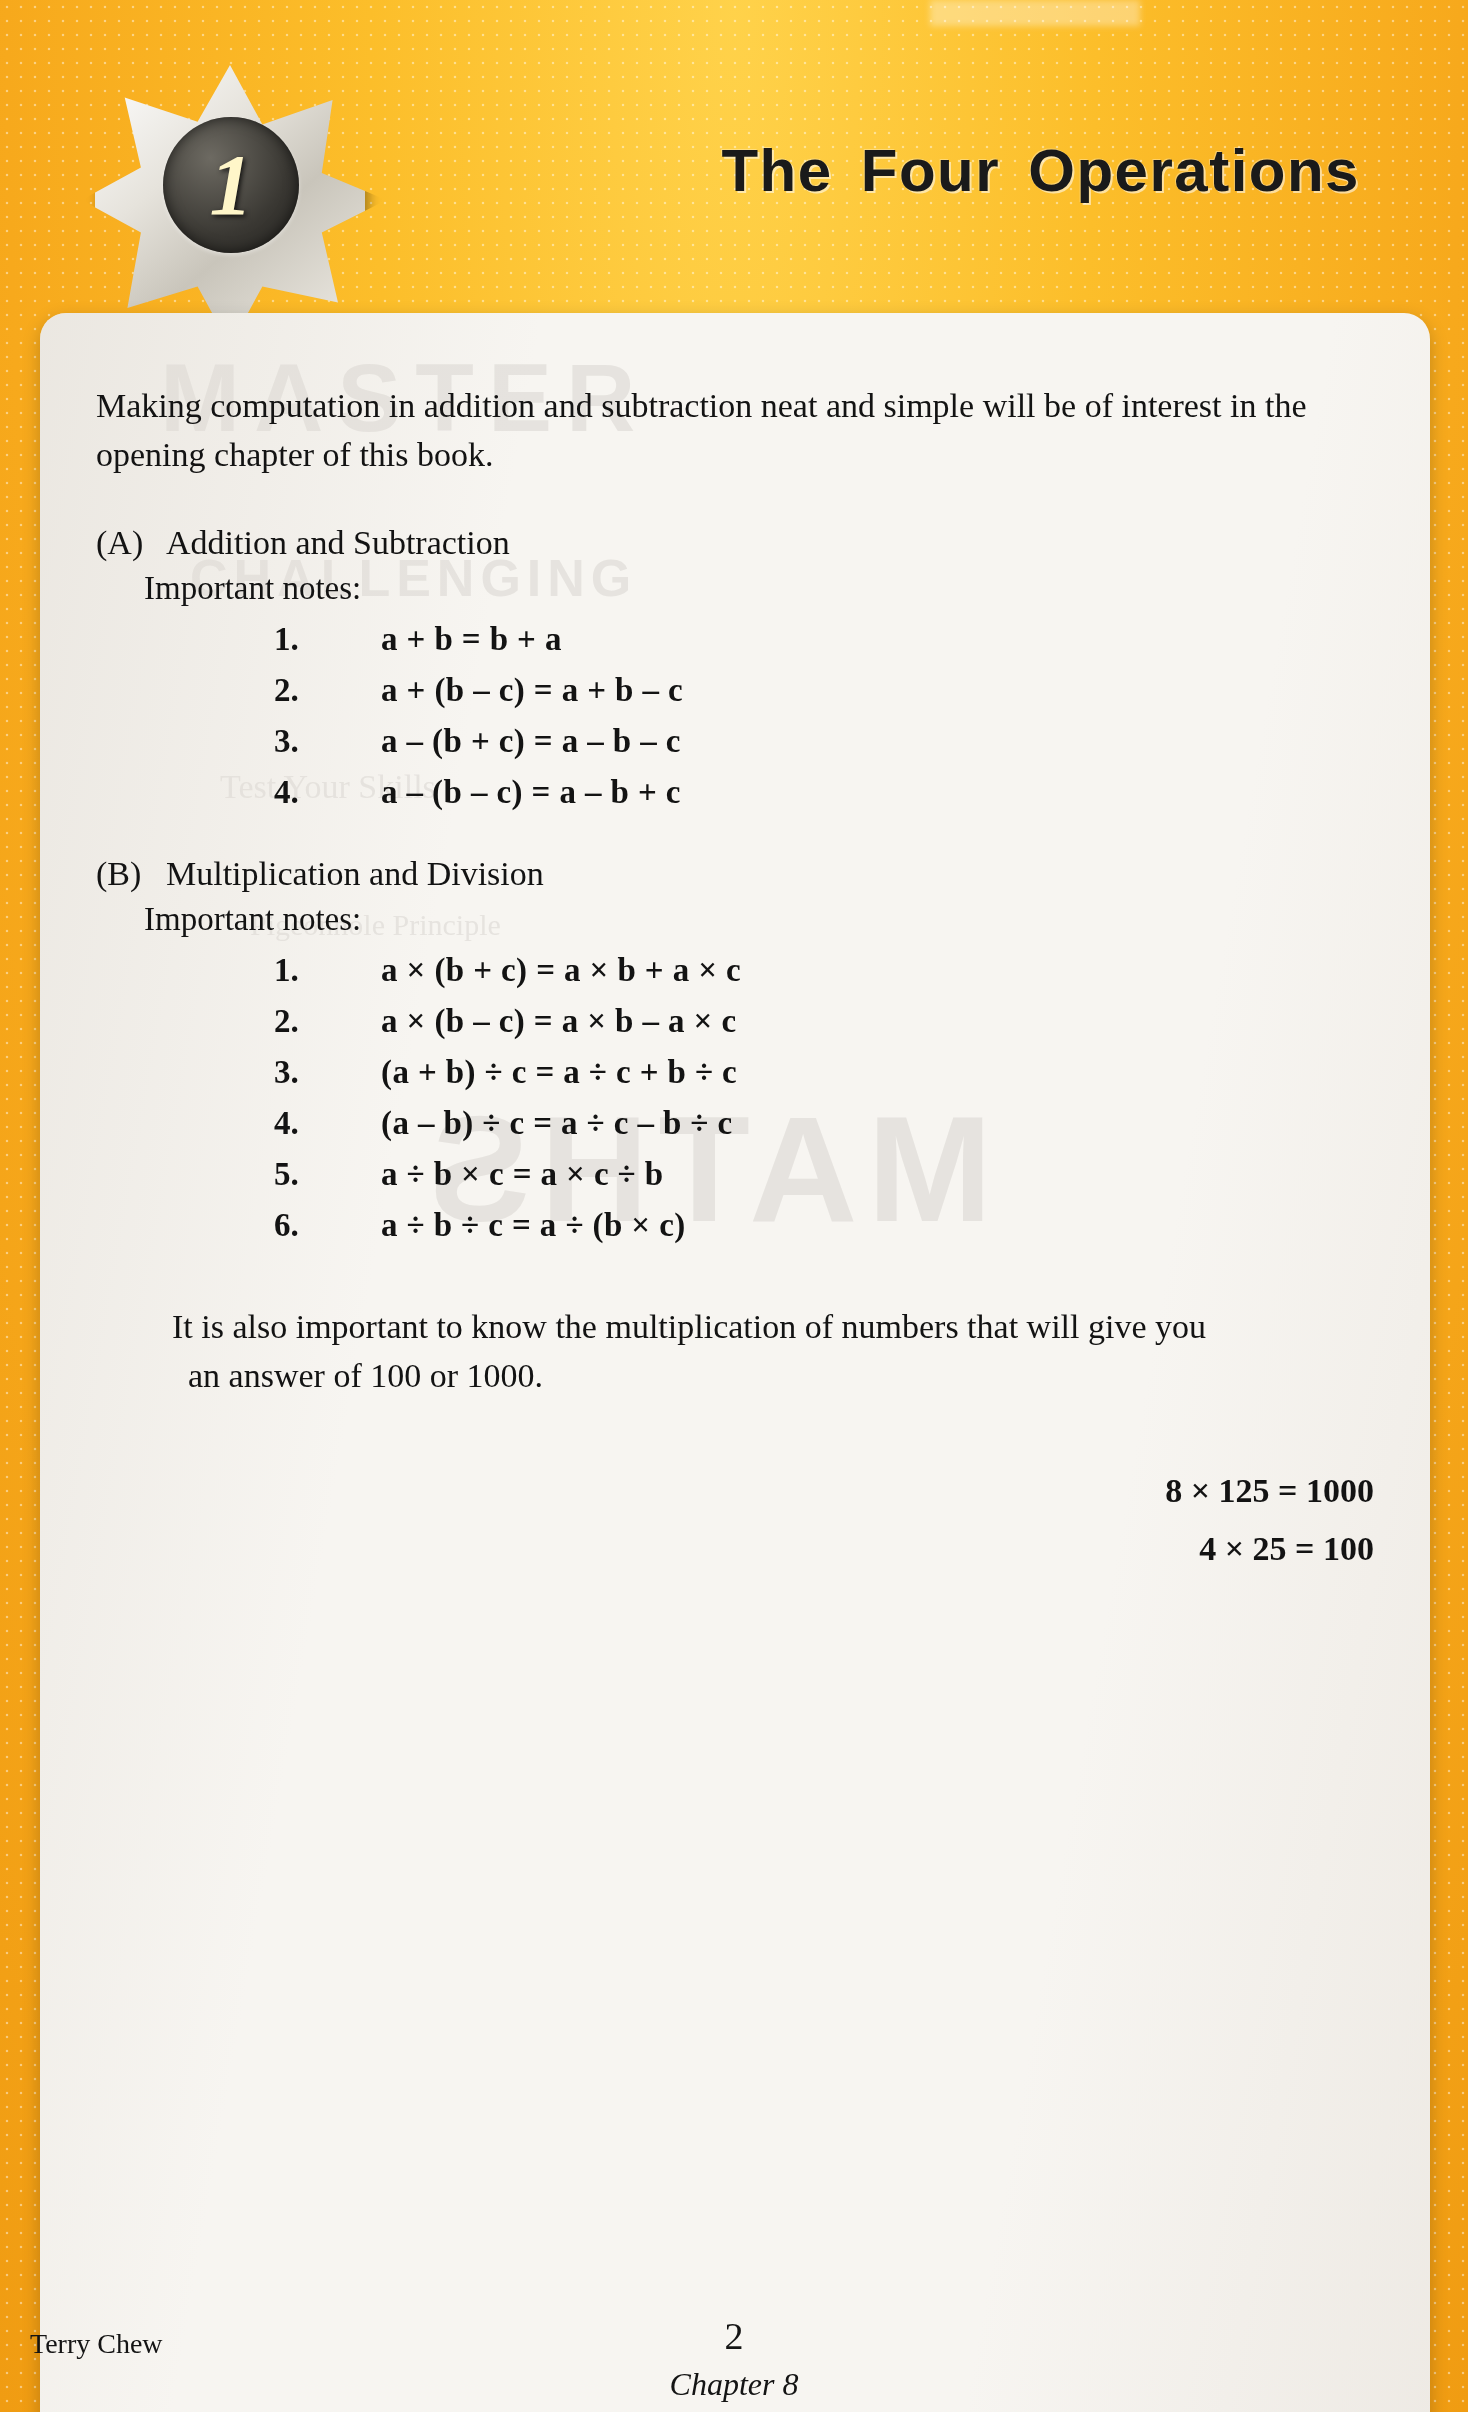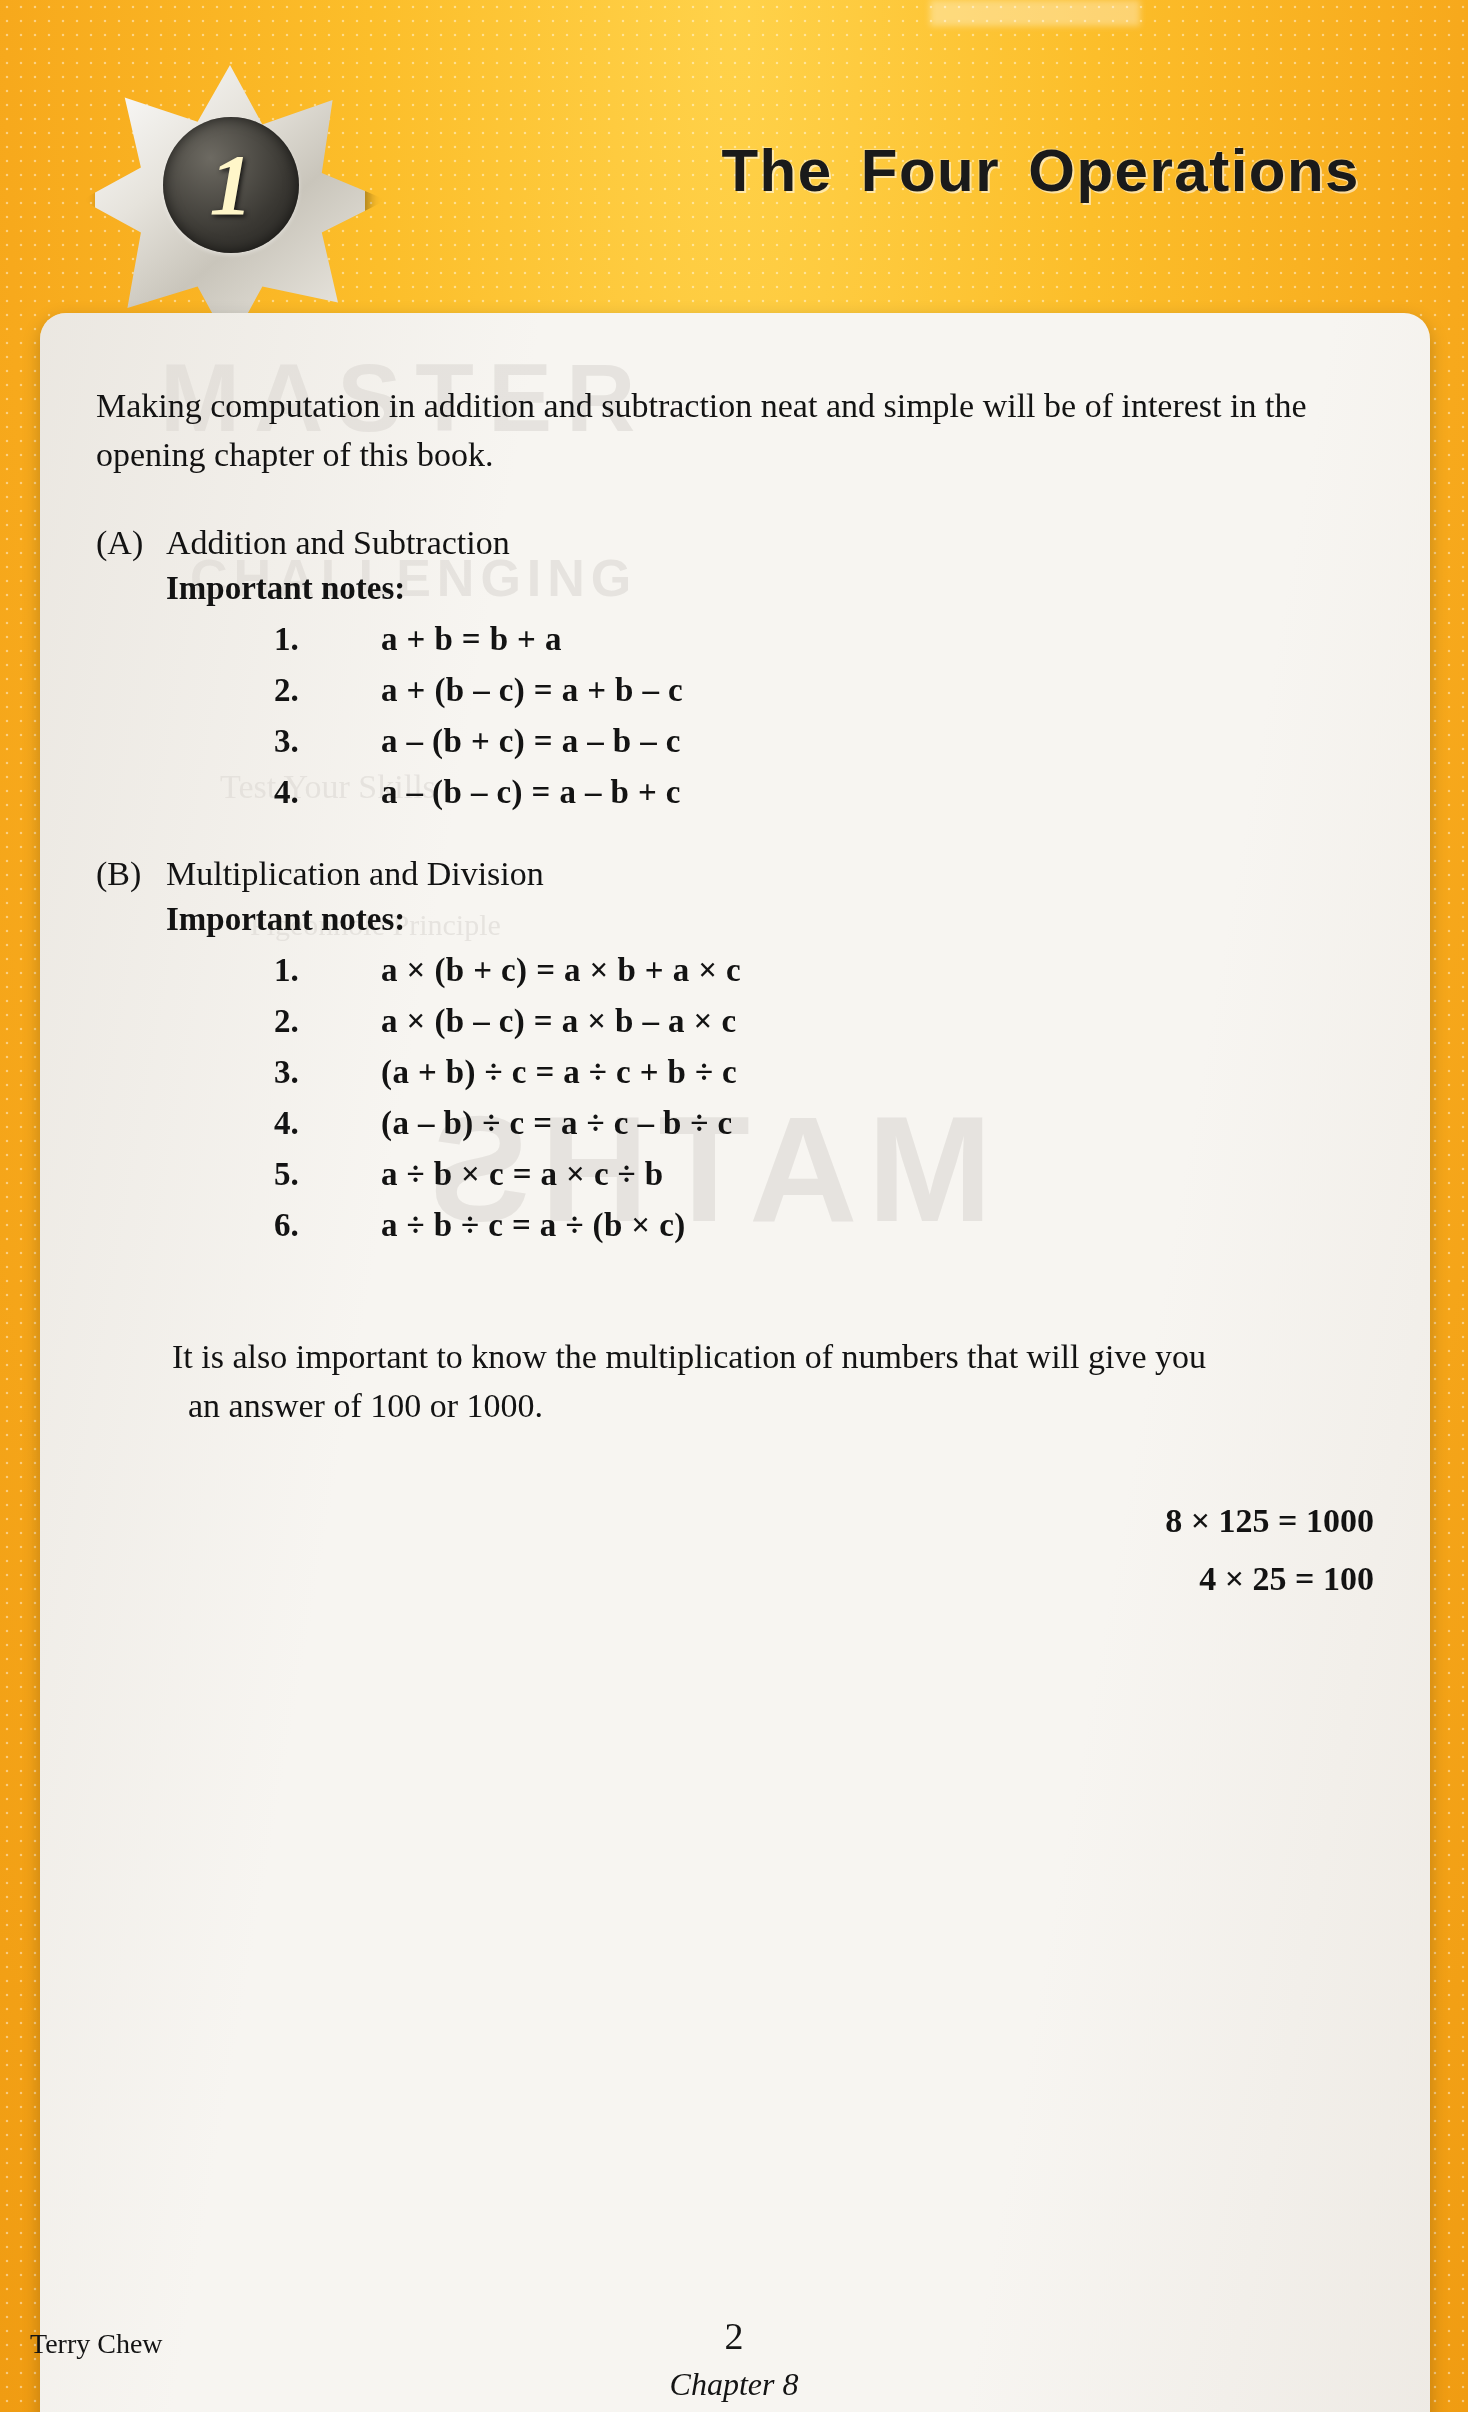--- a/index.html
+++ b/index.html
@@ -149,39 +149,39 @@
 
   
   .section { margin-top: 44px; }
   .sec-head {
     display: flex;
     font-size: 34px;
   }
   .sec-letter { width: 70px; flex: none; }
   .sec-title { }
   .sec-notes {
-    margin-left: 70px;
+    margin-left: 48px;
     margin-top: 8px;
     font-size: 33px;
-    font-weight: bold;
+    font-weight: normal;
   }
 
   .rules { margin: 10px 0 0 0; padding: 0; list-style: none; }
   .rule {
     display: flex;
     align-items: baseline;
     margin-top: 14px;
     font-weight: bold;
     font-size: 33px;
   }
   .rule-num { width: 85px; margin-left: 178px; flex: none; }
   .rule-body { letter-spacing: 0.4px; margin-left: 22px; }
 
   #para2 {
-    margin-top: 88px;
+    margin-top: 58px;
     margin-left: 76px;
     font-size: 34px;
     line-height: 1.45;
   }
   #para2 .indent2 { display: block; margin-left: 16px; }
 
   #facts {
     margin-top: 62px;
     text-align: right;
     font-weight: bold;

